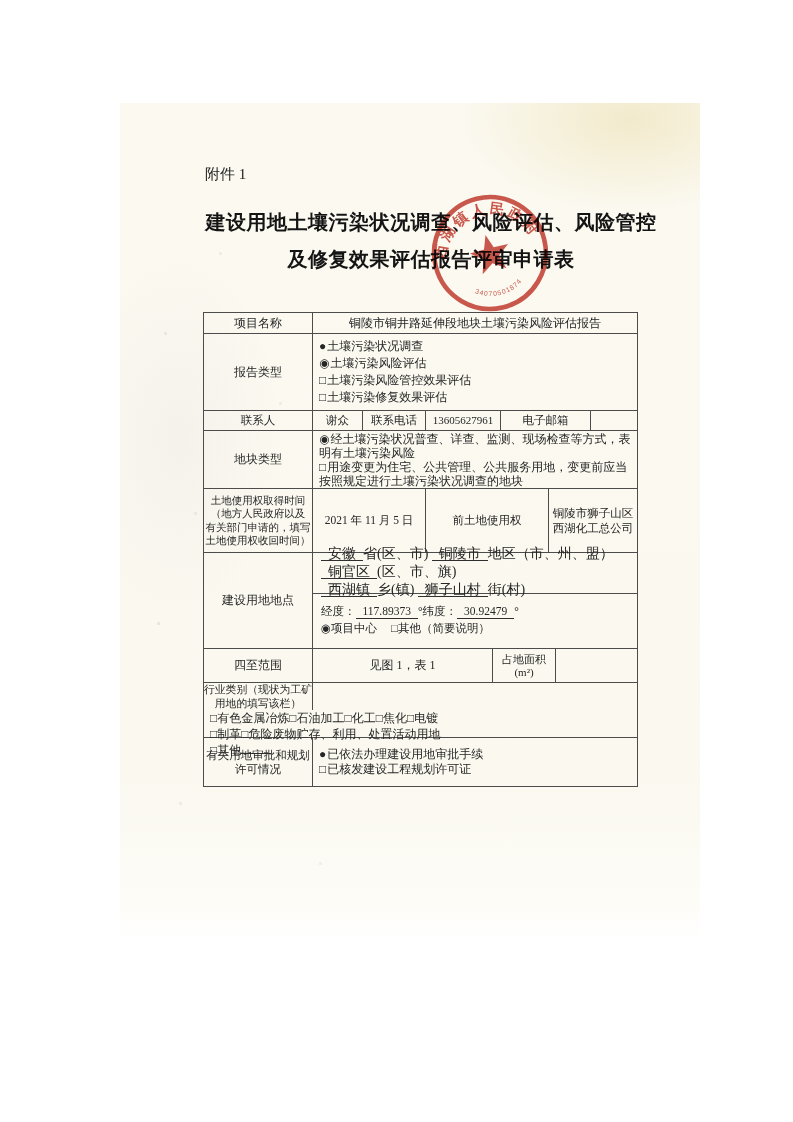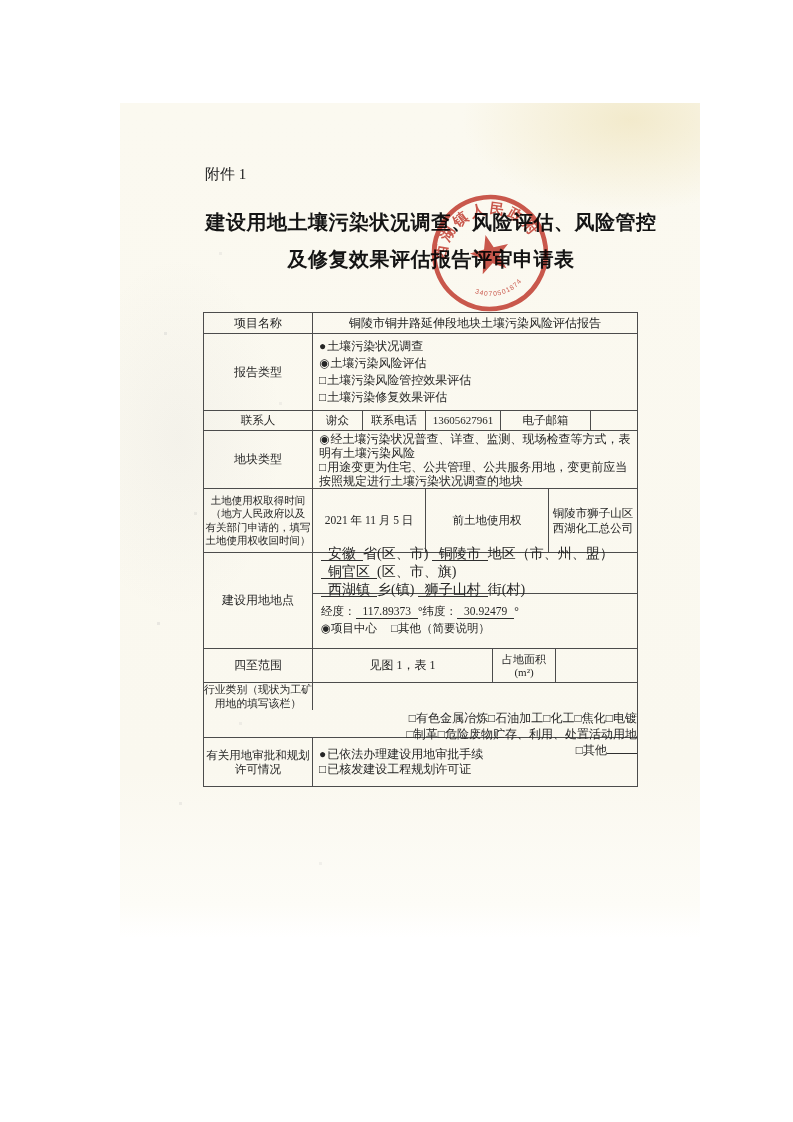--- a/index.html
+++ b/index.html
@@ -43,21 +43,21 @@
   .f115{font-size:11.5px;}
   .parcel .opt{line-height:14px;font-size:12px;padding-right:6px;}
   .loc-top{height:41px;border-bottom:1px solid #4c4c4c;box-sizing:border-box;
            padding:2px 4px 4px 8px;font-size:14px;line-height:18px;
            display:flex;flex-direction:column;justify-content:center;}
   .loc-bot{height:54px;box-sizing:border-box;padding:9px 4px 0 8px;
            font-size:11.5px;line-height:17px;}
   .u{display:inline-block;border-bottom:1px solid #2f2f2f;padding:0 7px;line-height:13px;}
   .gap{display:inline-block;width:14px;}
   .blank{display:inline-block;width:30px;border-bottom:1px solid #2f2f2f;height:11px;}
-  .ind{justify-content:center;padding-left:6px;text-align:right;}
+  .ind{justify-content:center;padding-left:6px;}
   .ind .opt{line-height:16px;}
   .appr .opt{line-height:15px;}
   .rpt .opt{line-height:17.2px;}
 </style>
 </head>
 <body>
 
 <div class="paper">
   <div class="specks"></div>
 

